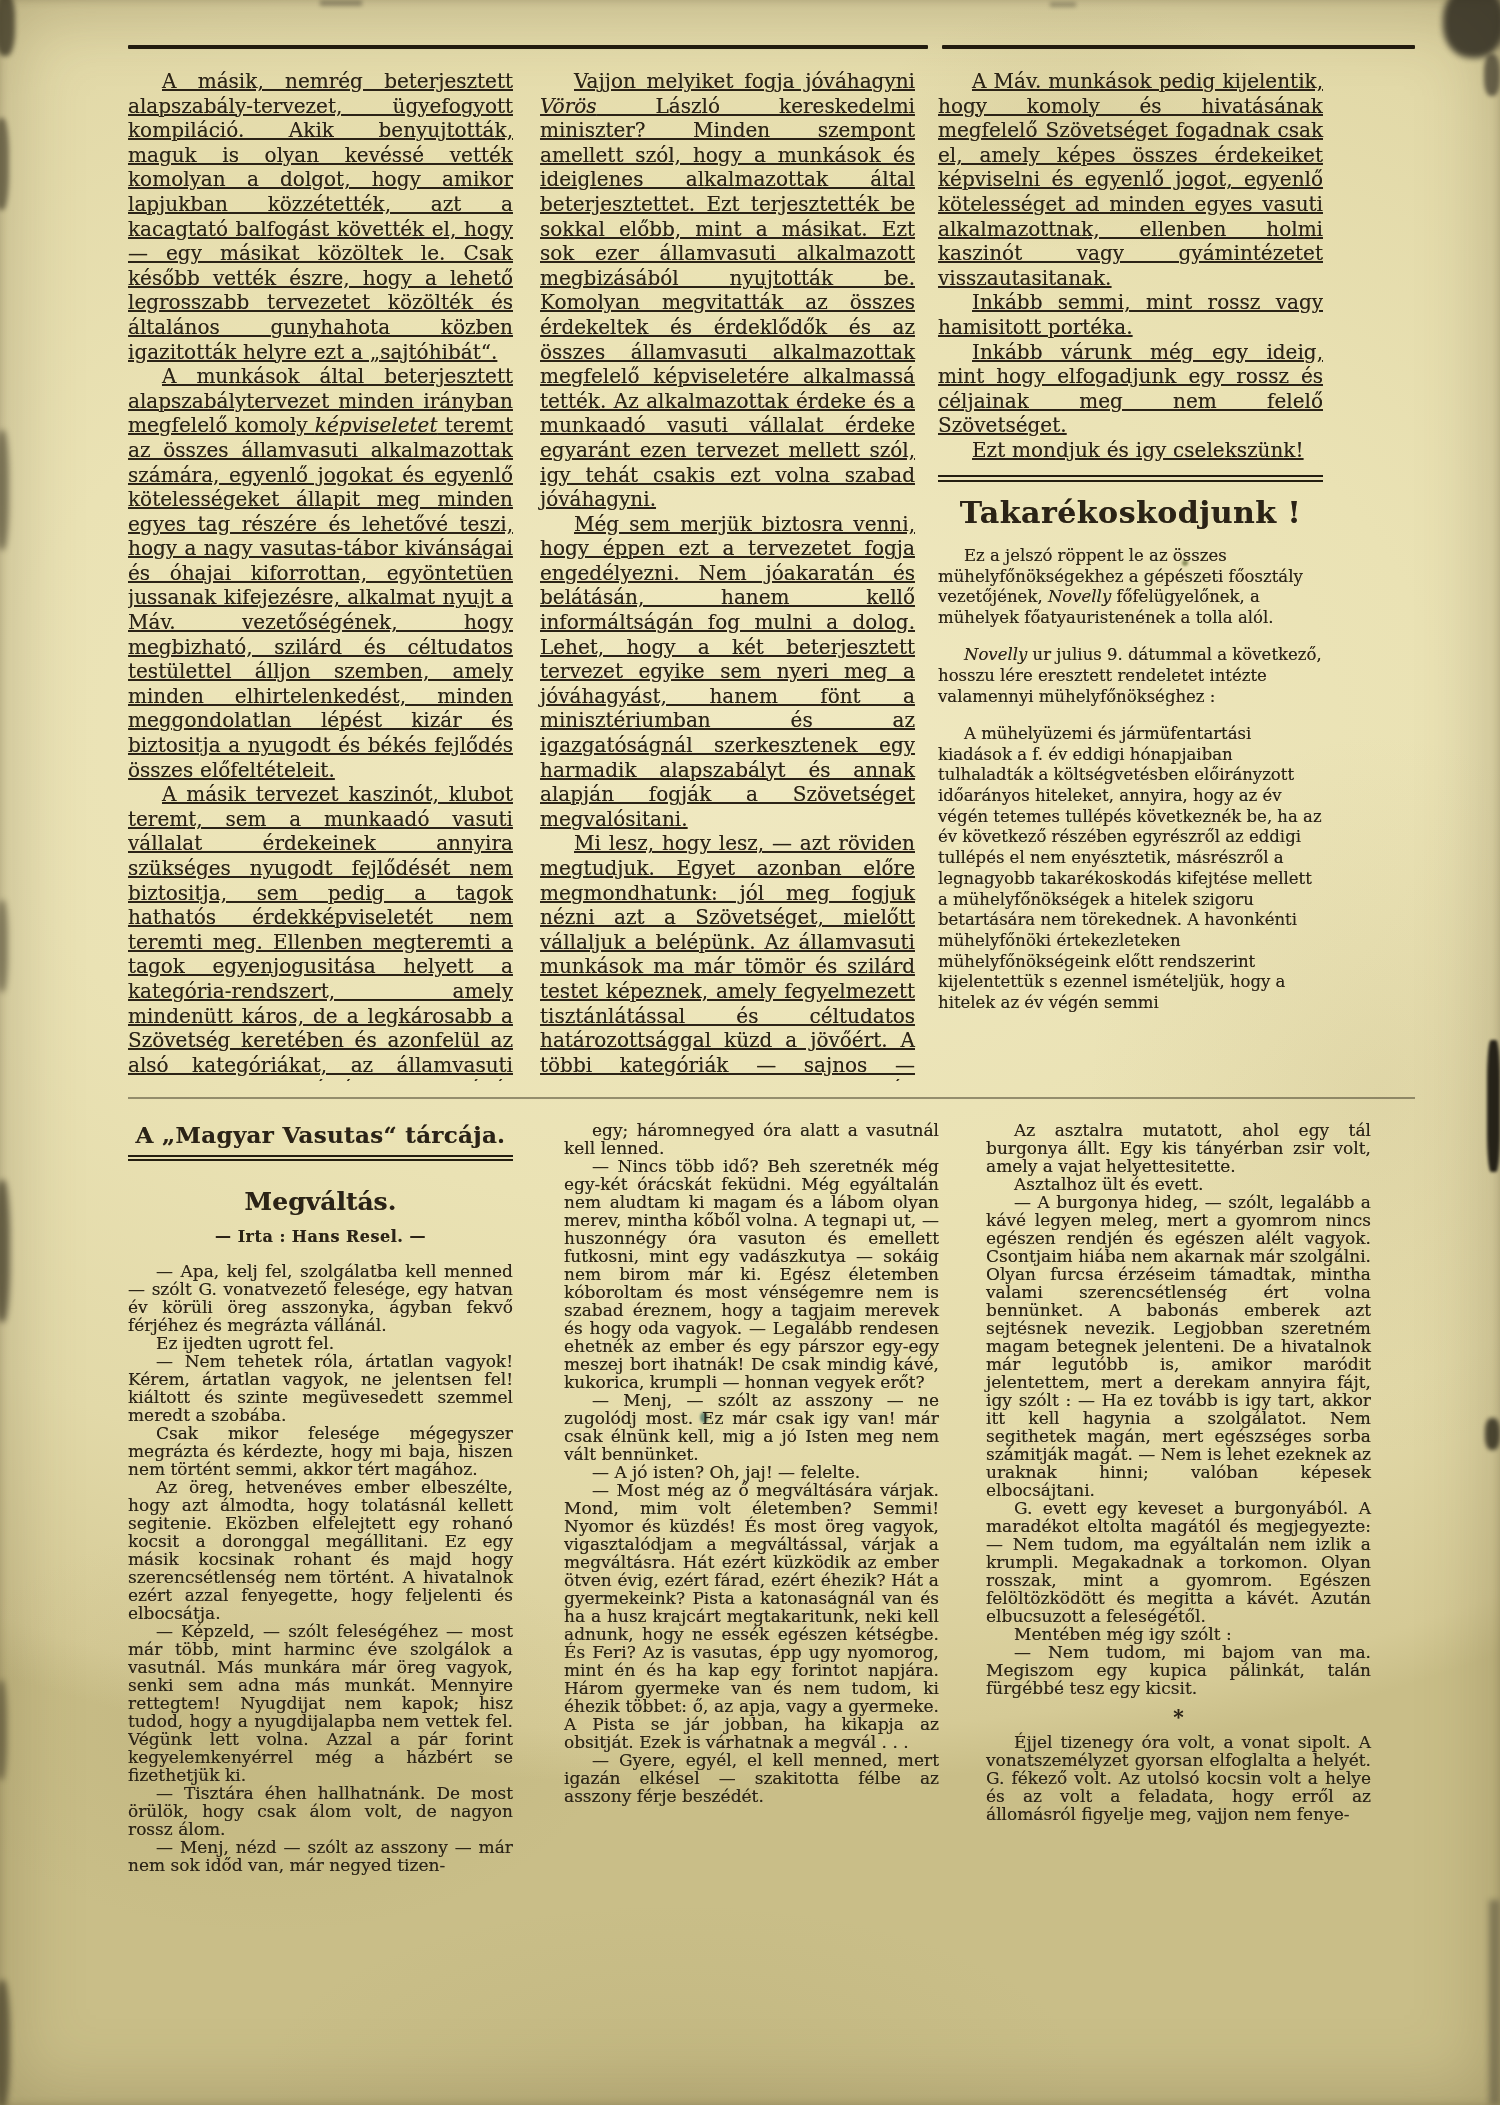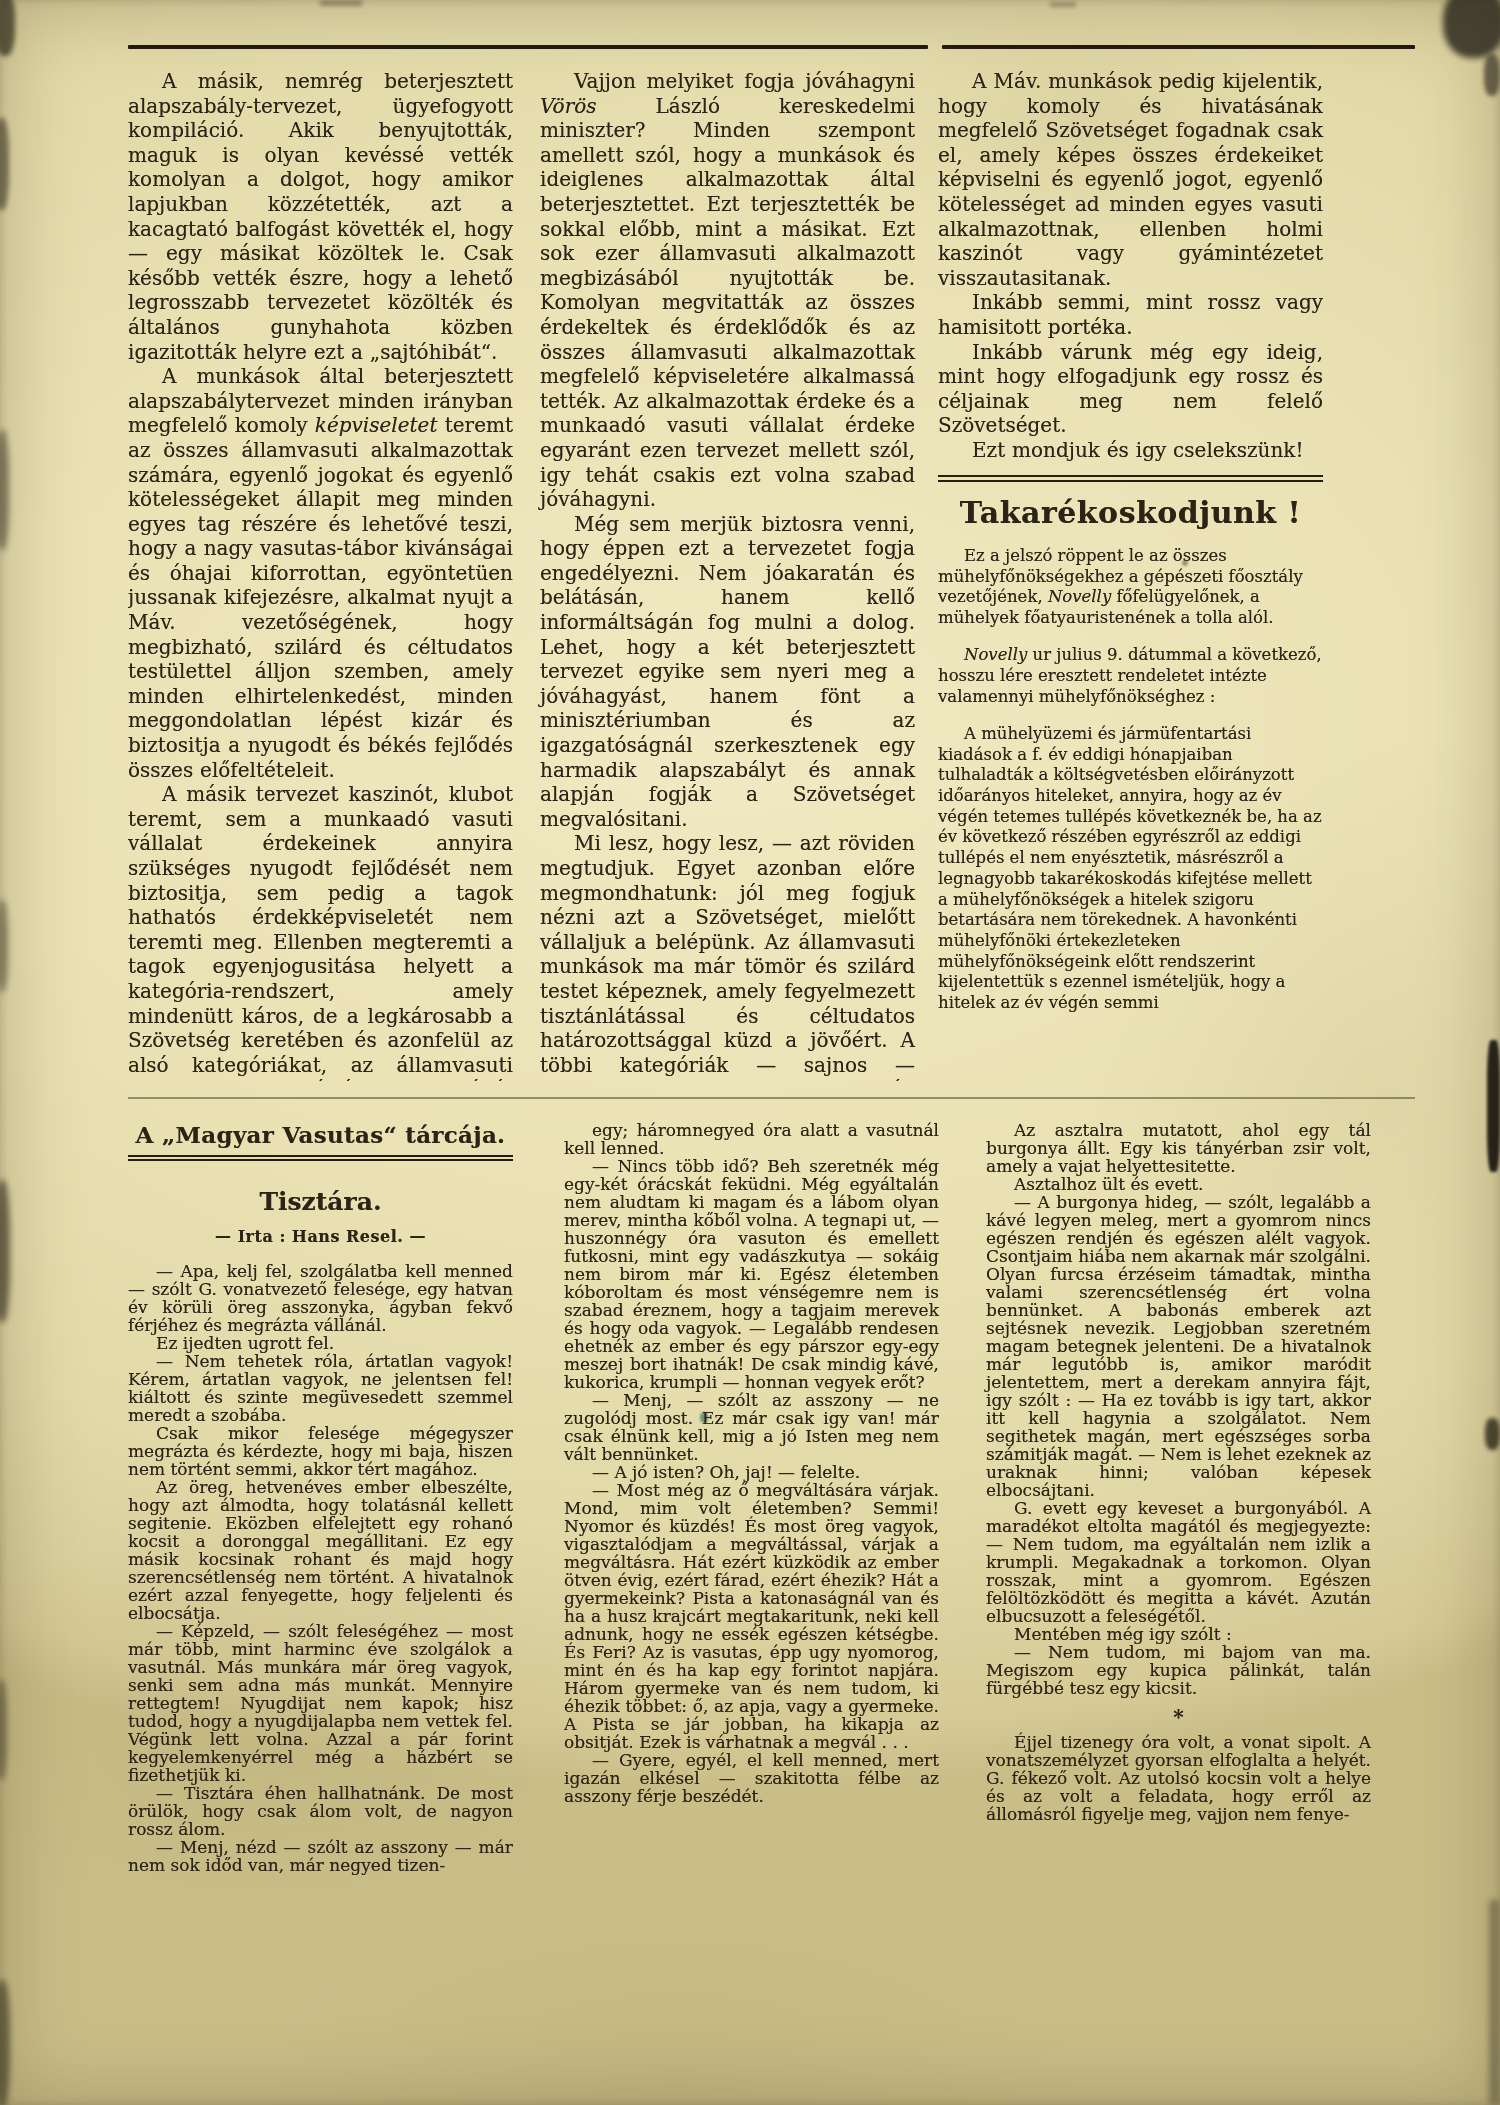--- a/index.html
+++ b/index.html
@@ -28,21 +28,21 @@
   }
   .masthead { display: flex; align-items: baseline; font-weight: 700; }
   .mh-left  { width: 260px; font-size: 17px; padding-left: 26px; letter-spacing: .5px; }
   .mh-center{ flex: 1; text-align: center; font-size: 21px; letter-spacing: 5px; position: relative; left: -40px; }
   .mh-right { width: 260px; text-align: right; font-size: 17px; padding-right: 106px; letter-spacing: .5px; }
   .headrule { display: flex; gap: 14px; margin-top: 9px; }
   .headrule .seg { height: 4px; background: #221c0f; border-radius: 1px; }
   .seg-a { width: 800px; } .seg-b { flex: 1; }
   .upper { display: flex; margin-top: 20px; height: 1012px; overflow: hidden; }
   .colA { width: 385px; } .colB { width: 375px; margin-left: 27px; } .colC { width: 385px; margin-left: 23px; }
-  p.t { margin: 0; font-size: 20px; line-height: 24.6px; text-align: justify; text-indent: 34px; word-spacing: .5px; }
+  p.t { margin: 0; font-size: 20px; line-height: 24.6px; text-align: justify; text-indent: 34px; word-spacing: .5px; text-decoration: underline; }
   em { font-style: italic; }
   .dblrule { height: 7px; border-top: 2px solid #241e10; border-bottom: 2px solid #241e10; }
   .colC .dblrule { margin-top: 12px; }
   h2.takarek { font-size: 30px; margin: 13px 0 16px; text-align: center; font-weight: 700; letter-spacing: .5px; }
   p.small { font-size: 16.5px; line-height: 20.7px; text-indent: 26px; }
   .section-divider { height: 2px; background: #3e3824; opacity: .5; margin-top: 16px; }
   .feu { display: flex; margin-top: 22px; height: 905px; overflow: hidden; gap: 24px; }
   h3.feu-title { font-size: 23px; margin: 0; text-align: center; font-weight: 700; letter-spacing: .3px; }
   .feu .dblrule { margin-top: 7px; height: 6px; }
   h4.story { font-size: 25px; margin: 26px 0 0; text-align: center; font-weight: 700; }
@@ -106,21 +106,21 @@
         <p class="small">A mühelyüzemi és jármüfentartási kiadások a f. év eddigi hónapjaiban tulhaladták a költségvetésben előirányzott időarányos hiteleket, annyira, hogy az év végén tetemes tullépés következnék be, ha az év következő részében egyrészről az eddigi tullépés el nem enyésztetik, másrészről a legnagyobb takarékoskodás kifejtése mellett a mühelyfőnökségek a hitelek szigoru betartására nem törekednek. A havonkénti mühelyfőnöki értekezleteken mühelyfőnökségeink előtt rendszerint kijelentettük s ezennel ismételjük, hogy a hitelek az év végén semmi</p>
       </section>
     </main>
 
     <div class="section-divider"></div>
 
     <section class="feu">
       <section class="colA">
         <h3 class="feu-title">A „Magyar Vasutas“ tárcája.</h3>
         <div class="dblrule"></div>
-        <h4 class="story">Tisztára.</h4>
+        <h4 class="story">Megváltás.</h4>
         <div class="byline">— Irta : Hans Resel. —</div>
         <p class="f">— Apa, kelj fel, szolgálatba kell menned — szólt G. vonatvezető felesége, egy hatvan év körüli öreg asszonyka, ágyban fekvő férjéhez és megrázta vállánál.</p>
         <p class="f">Ez ijedten ugrott fel.</p>
         <p class="f">— Nem tehetek róla, ártatlan vagyok! Kérem, ártatlan vagyok, ne jelentsen fel! kiáltott és szinte megüvesedett szemmel meredt a szobába.</p>
         <p class="f">Csak mikor felesége mégegyszer megrázta és kérdezte, hogy mi baja, hiszen nem történt semmi, akkor tért magához.</p>
         <p class="f">Az öreg, hetvenéves ember elbeszélte, hogy azt álmodta, hogy tolatásnál kellett segitenie. Eközben elfelejtett egy rohanó kocsit a doronggal megállitani. Ez egy másik kocsinak rohant és majd hogy szerencsétlenség nem történt. A hivatalnok ezért azzal fenyegette, hogy feljelenti és elbocsátja.</p>
         <p class="f">— Képzeld, — szólt feleségéhez — most már több, mint harminc éve szolgálok a vasutnál. Más munkára már öreg vagyok, senki sem adna más munkát. Mennyire rettegtem! Nyugdijat nem kapok; hisz tudod, hogy a nyugdijalapba nem vettek fel. Végünk lett volna. Azzal a pár forint kegyelemkenyérrel még a házbért se fizethetjük ki.</p>
         <p class="f">— Tisztára éhen hallhatnánk. De most örülök, hogy csak álom volt, de nagyon rossz álom.</p>
         <p class="f">— Menj, nézd — szólt az asszony — már nem sok időd van, már negyed tizen-</p>
       </section>

